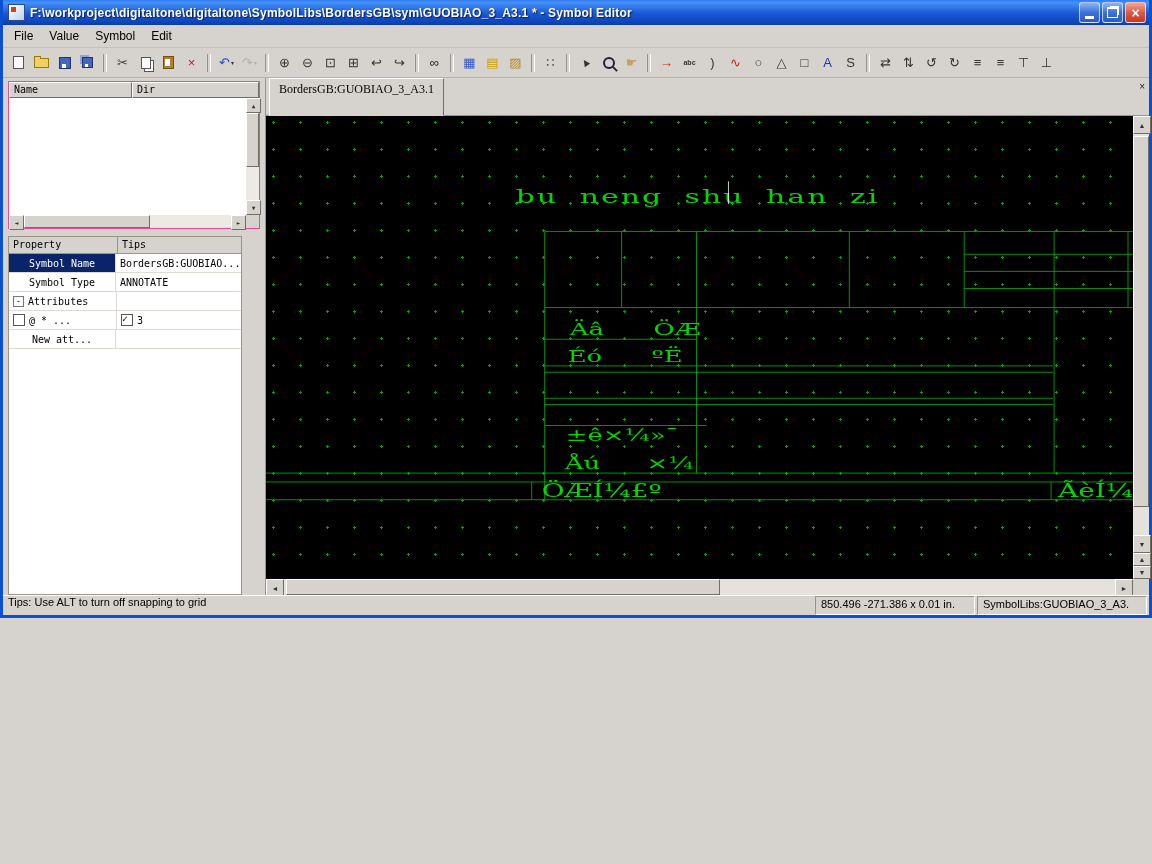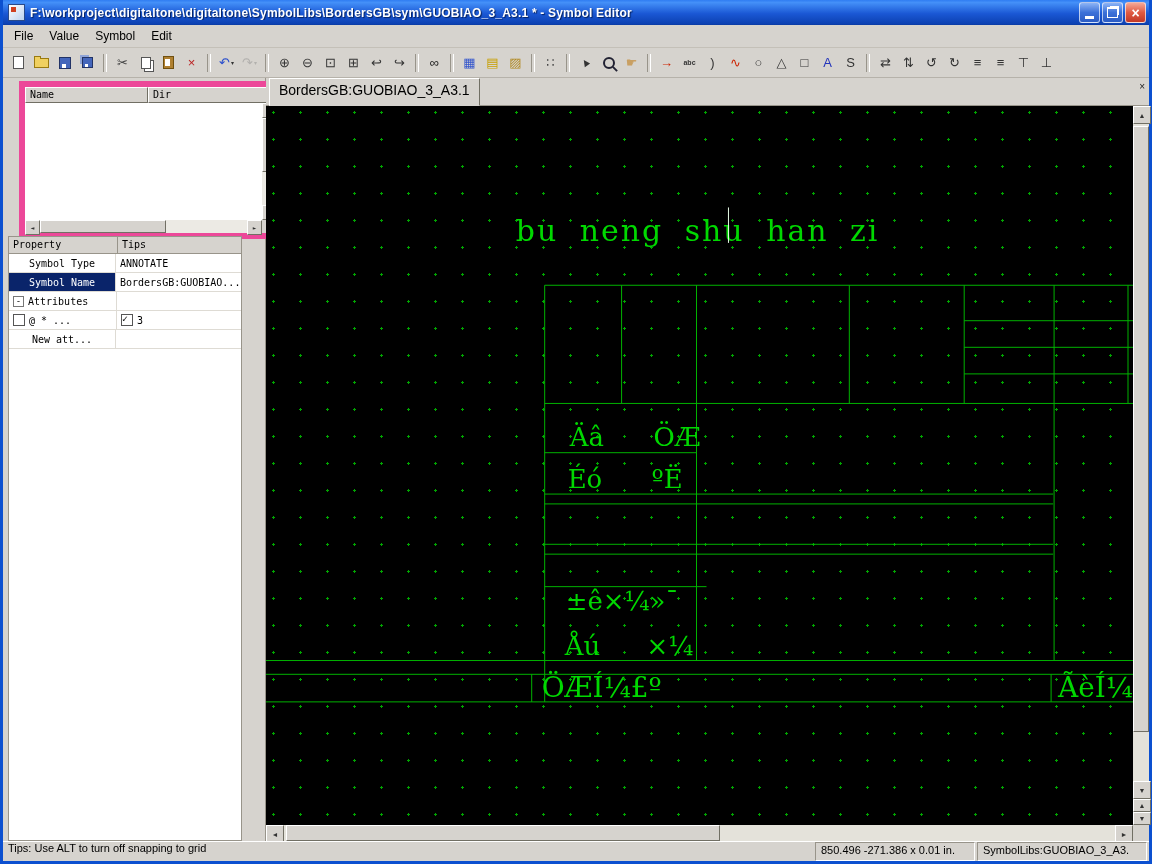--- a/index.html
+++ b/index.html
@@ -1,17 +1,17 @@
 <!DOCTYPE html>
 <html><head>
 <meta charset="utf-8">
 <style>
   html,body{margin:0;padding:0}
   body{width:1152px;height:864px;overflow:hidden;font-family:"Liberation Sans",sans-serif;background:#d6d3ce}
-  .window{width:1152px;height:864px;box-sizing:border-box;display:flex;flex-direction:column;
+  .window{width:1152px;height:618px;box-sizing:border-box;display:flex;flex-direction:column;
           border-left:3px solid #0c50d0;border-right:3px solid #0c50d0;border-bottom:3px solid #0c50d0;background:#bef264}
 
   
   .titlebar{flex:0 0 25px;display:flex;align-items:center;padding:0 3px 0 5px;
     background:linear-gradient(180deg,#2f7df2 0%,#4490f8 10%,#1a57d4 55%,#0c41b2 95%,#0a3aa2 100%)}
   .app-icon{width:15px;height:15px;margin-right:5px;background:linear-gradient(135deg,#ffffff,#bcd2ee);
     border:1px solid #2a4a8a;position:relative;flex:0 0 15px}
   .app-icon::after{content:"";position:absolute;left:2px;top:2px;width:5px;height:5px;background:#d04020}
   .title-text{flex:1;color:#fff;font-weight:bold;font-size:12px;white-space:nowrap;overflow:hidden;
     text-shadow:1px 1px 1px #04205e;letter-spacing:.2px}
@@ -46,21 +46,21 @@
   .i-paste::after{content:"";position:absolute;left:1px;top:2px;width:5px;height:7px;background:#fff}
   .i-cursor{transform:rotate(-35deg);font-size:11px}
   .i-mag{width:8px;height:8px;border:2px solid #223;border-radius:50%;position:relative}
   .i-mag::after{content:"";position:absolute;width:6px;height:2px;background:#223;transform:rotate(45deg);right:-5px;bottom:-3px}
 
   
   .main{flex:1;display:flex;min-height:0}
   .leftcol{flex:0 0 262px;position:relative;background:#d6d3ce}
 
   
-  .browser-panel{position:absolute;left:16px;top:3px;width:250px;height:146px;border:6px solid #ec4899;background:#fff;
+  .browser-panel{position:absolute;left:5px;top:3px;width:250px;height:146px;border:1px solid #ec4899;background:#fff;
     display:grid;grid-template-columns:1fr 13px;grid-template-rows:16px 1fr 13px;font-family:"DejaVu Sans Mono",monospace;font-size:10px}
   .browser-headers{grid-column:1 / span 2;display:flex}
   .bh{border:1px solid;border-color:#fff #716f64 #716f64 #fff;background:#d6d3ce;padding:1px 4px;overflow:hidden;white-space:nowrap}
   .bh.name{flex:0 0 113px}
   .bh.dir{flex:1}
   .browser-body{background:#fff}
   .bvscroll{display:flex;flex-direction:column}
   .bhscroll{display:flex}
   .sb-btn{background:#d6d3ce;border:1px solid;border-color:#fff #716f64 #716f64 #fff;display:flex;align-items:center;justify-content:center;
     font-size:6px;color:#333;flex:0 0 13px;width:13px;height:13px;line-height:1}
@@ -84,22 +84,22 @@
   .pc.pvalue{flex:1;padding:0 4px;justify-content:flex-start}
   .pc.sel{background:#0a246a;color:#fff}
   .exp{width:9px;height:9px;border:1px solid #777;background:#fff;display:inline-flex;align-items:center;justify-content:center;
     font-size:9px;line-height:1;margin-right:4px;flex:0 0 9px}
   .cb{width:10px;height:10px;border:1px solid #555;background:#fff;display:inline-block;margin-right:4px;position:relative;flex:0 0 10px}
   .cb.checked::after{content:"✓";position:absolute;left:0;top:-2px;font-size:10px;color:#222}
 
   
   .canvascol{flex:1;display:flex;flex-direction:column;border-left:1px solid #98948a;min-width:0}
   .tabstrip{flex:0 0 20px;background:#d6d3ce;display:flex;align-items:flex-end;padding-left:3px;position:relative;border-bottom:1px solid #98948a}
-  .tab{height:19px;padding:3px 9px 4px;background:#d6d3ce;border:1px solid;border-color:#fff #716f64 #d6d3ce #fff;
-    font-family:Liberation Sans, sans-serif;font-size:14px;margin-bottom:-1px;white-space:nowrap}
+  .tab{height:19px;padding:3px 9px 14px;background:#d6d3ce;border:1px solid;border-color:#fff #716f64 #d6d3ce #fff;
+    font-family:Liberation Serif, serif;font-size:12px;margin-bottom:-1px;white-space:nowrap}
   .strip-close{position:absolute;right:4px;top:4px;font-size:10px;color:#222;line-height:1}
   .canvas-wrap{flex:1;display:grid;grid-template-columns:1fr 16px;grid-template-rows:1fr 16px;min-height:0}
   .canvas{position:relative;overflow:hidden;background-color:#000;
     background-image:radial-gradient(circle,#00a400 1px,transparent 1.4px);
     background-size:27px 27px;background-position:21px 20px}
   #drawing{position:absolute;left:0;top:0;width:100%;height:100%}
   #drawing line{stroke-width:1}
   #drawing text{font-family:"DejaVu Serif",serif}
   .vscroll{display:flex;flex-direction:column}
   .vscroll .sb-btn{flex:0 0 16px;width:16px;height:16px;font-size:7px}
@@ -309,26 +309,26 @@
         </div>
         <div class="bcorner"></div>
       </div>
 
       <div class="prop-panel">
         <div class="prop-header">
           <span class="ph p">Property</span>
           <span class="ph v">Tips</span>
         </div>
         <div class="prow">
+          <div class="pc plabel sel">Symbol Name</div>
+          <div class="pc pvalue">BordersGB:GUOBIAO...</div>
+        </div>
+        <div class="prow">
           <div class="pc plabel">Symbol Type</div>
           <div class="pc pvalue">ANNOTATE</div>
-        </div>
-        <div class="prow">
-          <div class="pc plabel sel">Symbol Name</div>
-          <div class="pc pvalue">BordersGB:GUOBIAO...</div>
         </div>
         <div class="prow">
           <div class="pc plabel left">
             <span class="exp">-</span>
             <span>Attributes</span>
           </div>
           <div class="pc pvalue"></div>
         </div>
         <div class="prow">
           <div class="pc plabel left">

